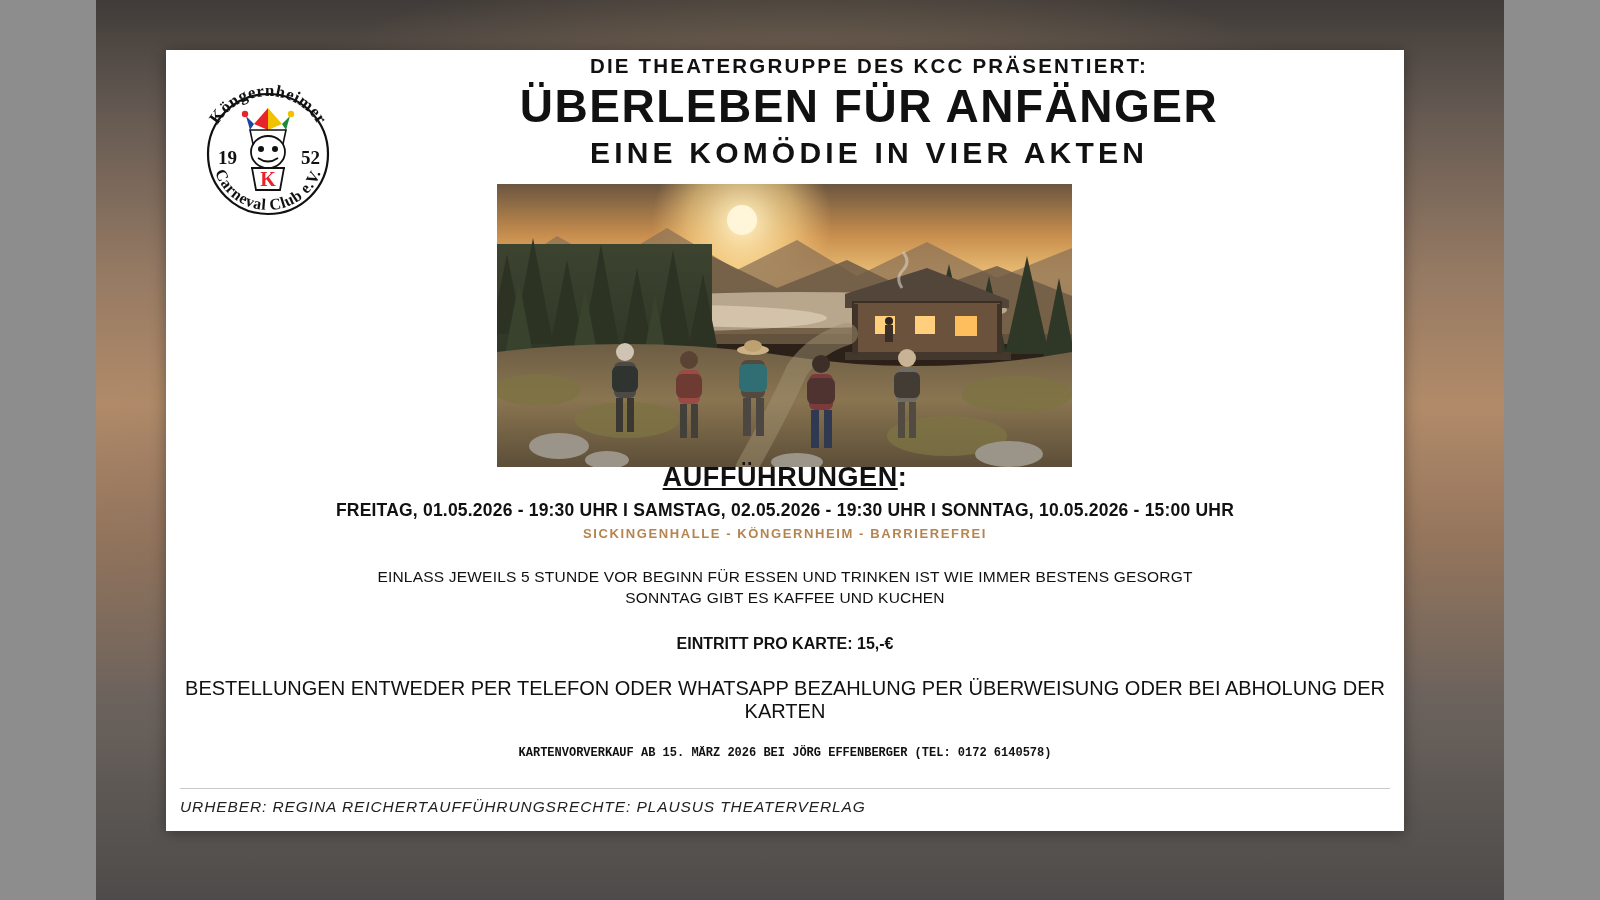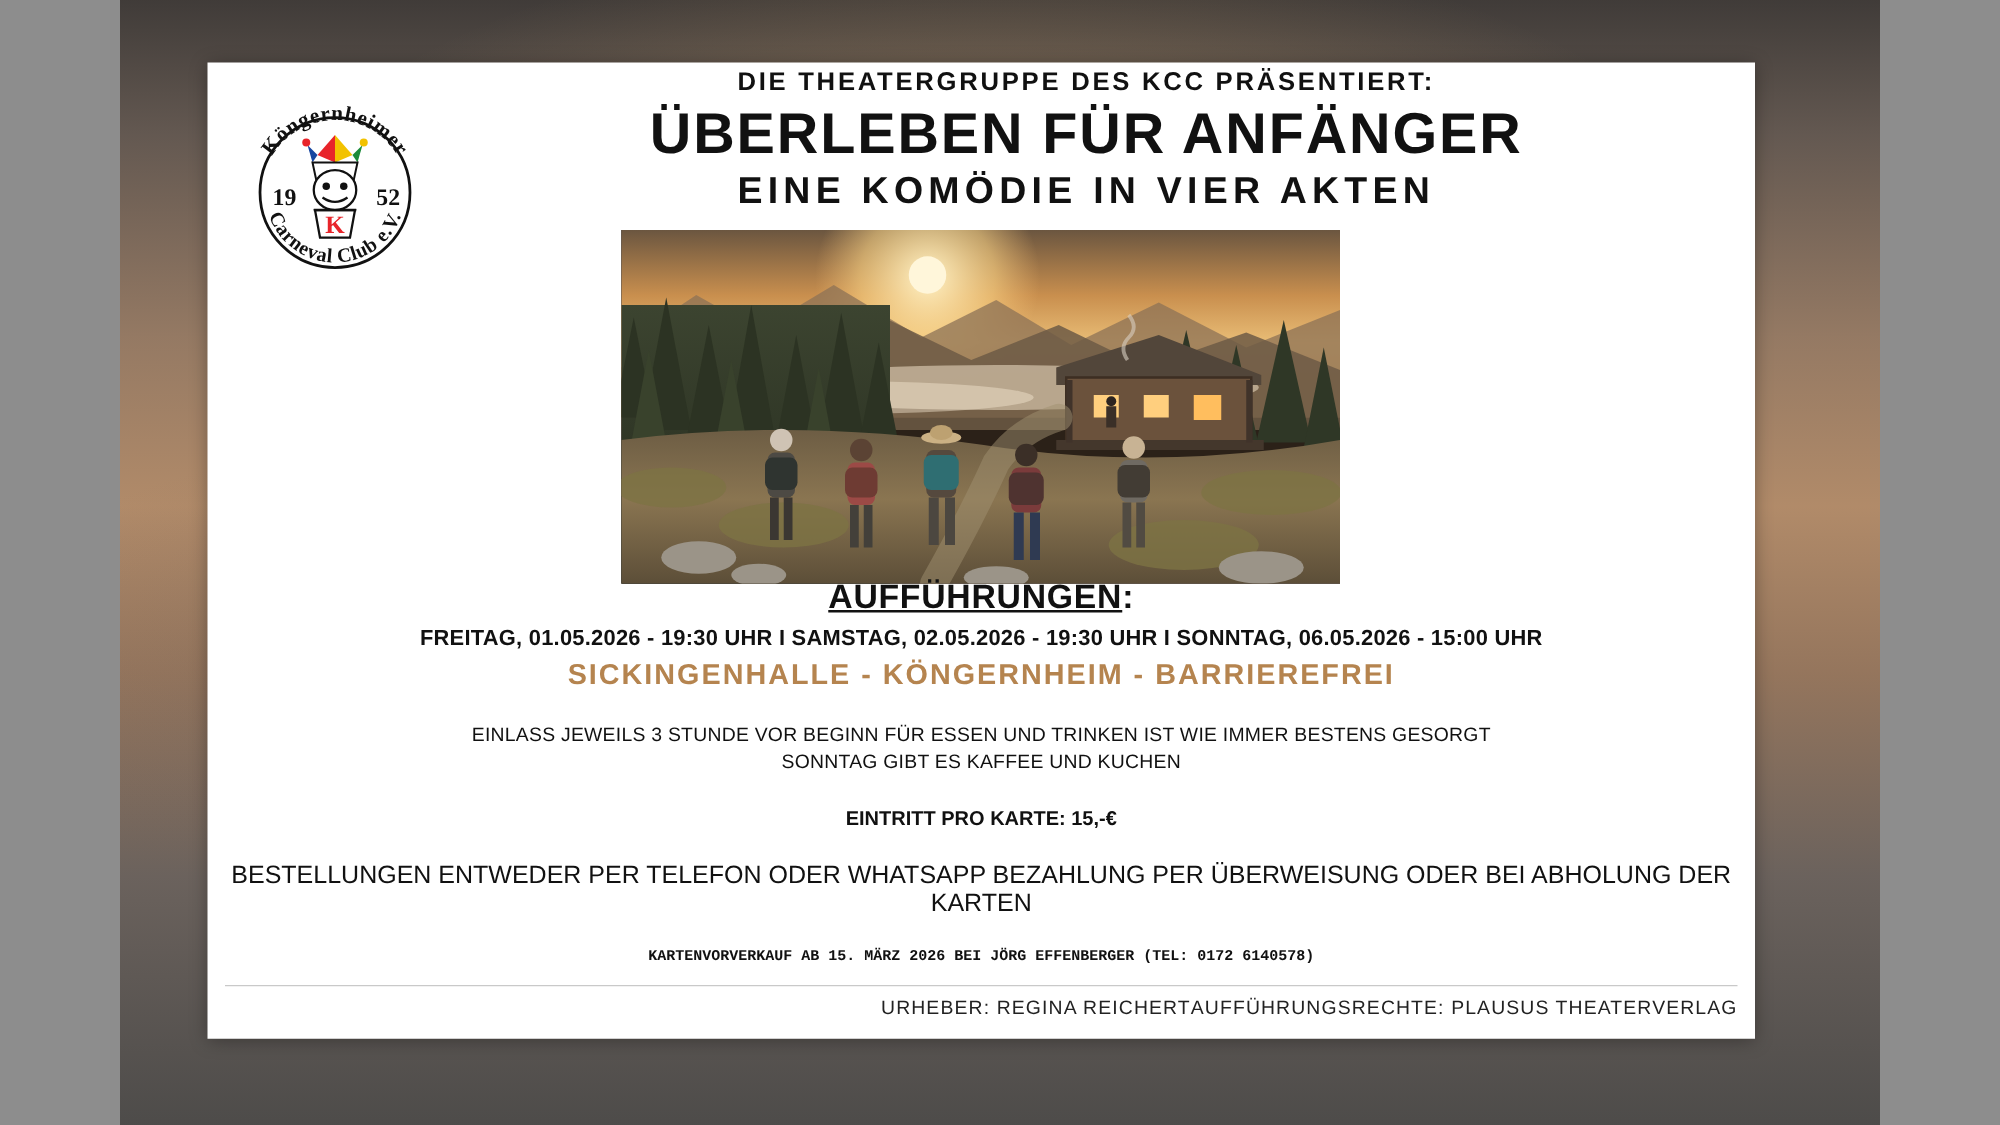--- a/index.html
+++ b/index.html
@@ -128,21 +128,21 @@
   }
   .perf-head .u { text-decoration: underline; }
   .dates {
     font-size: 17.5px;
     font-weight: 700;
     letter-spacing: 0.2px;
     margin: 0 0 5px 0;
     white-space: nowrap;
   }
   .venue {
-    font-size: 23px;
+    font-size: 13px;
     font-weight: 600;
     letter-spacing: 1.6px;
     color: #b5844f;
     margin: 0 0 26px 0;
   }
   .info-line {
     font-size: 15.5px;
     font-weight: 400;
     letter-spacing: 0.2px;
     margin: 0;
@@ -173,25 +173,26 @@
     top: 738px;
     height: 1px;
     background: #c9c9c9;
   }
   .footer {
     position: absolute;
     left: 14px;
     right: 14px;
     top: 748px;
     display: flex;
-    justify-content: flex-end;
+    justify-content: flex-start;
     align-items: center;
     font-size: 15.5px;
     letter-spacing: 0.9px;
     color: #222;
+    font-style: italic;
   }
 </style>
 </head>
 <body>
 
 <div id="stage">
 
   <div class="backdrop"></div>
 
   <div class="poster">
@@ -378,23 +379,23 @@
             <rect x="-13" y="14" width="26" height="26" rx="6" fill="#423c34"></rect>
             <rect x="-9" y="44" width="7" height="36" fill="#514b42"></rect>
             <rect x="2" y="44" width="7" height="36" fill="#514b42"></rect>
           </g>
         </g>
       </svg>
     </div>
 
     <div class="body">
       <p class="perf-head"><span class="u">AUFFÜHRUNGEN</span><span>:</span></p>
-      <p class="dates">FREITAG, 01.05.2026 - 19:30 UHR I SAMSTAG, 02.05.2026 - 19:30 UHR I SONNTAG, 06.05.2026 - 15:00 UHR</p>
+      <p class="dates">FREITAG, 01.05.2026 - 19:30 UHR I SAMSTAG, 02.05.2026 - 19:30 UHR I SONNTAG, 10.05.2026 - 15:00 UHR</p>
       <p class="venue">SICKINGENHALLE - KÖNGERNHEIM - BARRIEREFREI</p>
-      <p class="info-line">EINLASS JEWEILS 3 STUNDE VOR BEGINN FÜR ESSEN UND TRINKEN IST WIE IMMER BESTENS GESORGT</p>
+      <p class="info-line">EINLASS JEWEILS 5 STUNDE VOR BEGINN FÜR ESSEN UND TRINKEN IST WIE IMMER BESTENS GESORGT</p>
       <p class="info-line">SONNTAG GIBT ES KAFFEE UND KUCHEN</p>
       <p class="price">EINTRITT PRO KARTE: 15,-€</p>
       <p class="order">BESTELLUNGEN ENTWEDER PER TELEFON ODER WHATSAPP  BEZAHLUNG PER ÜBERWEISUNG ODER BEI ABHOLUNG DER KARTEN</p>
       <p class="presale">KARTENVORVERKAUF AB 15. MÄRZ 2026 BEI JÖRG EFFENBERGER (TEL: 0172 6140578)</p>
     </div>
 
     <div class="rule"></div>
 
     <div class="footer">
       <span>URHEBER: REGINA REICHERT</span>

